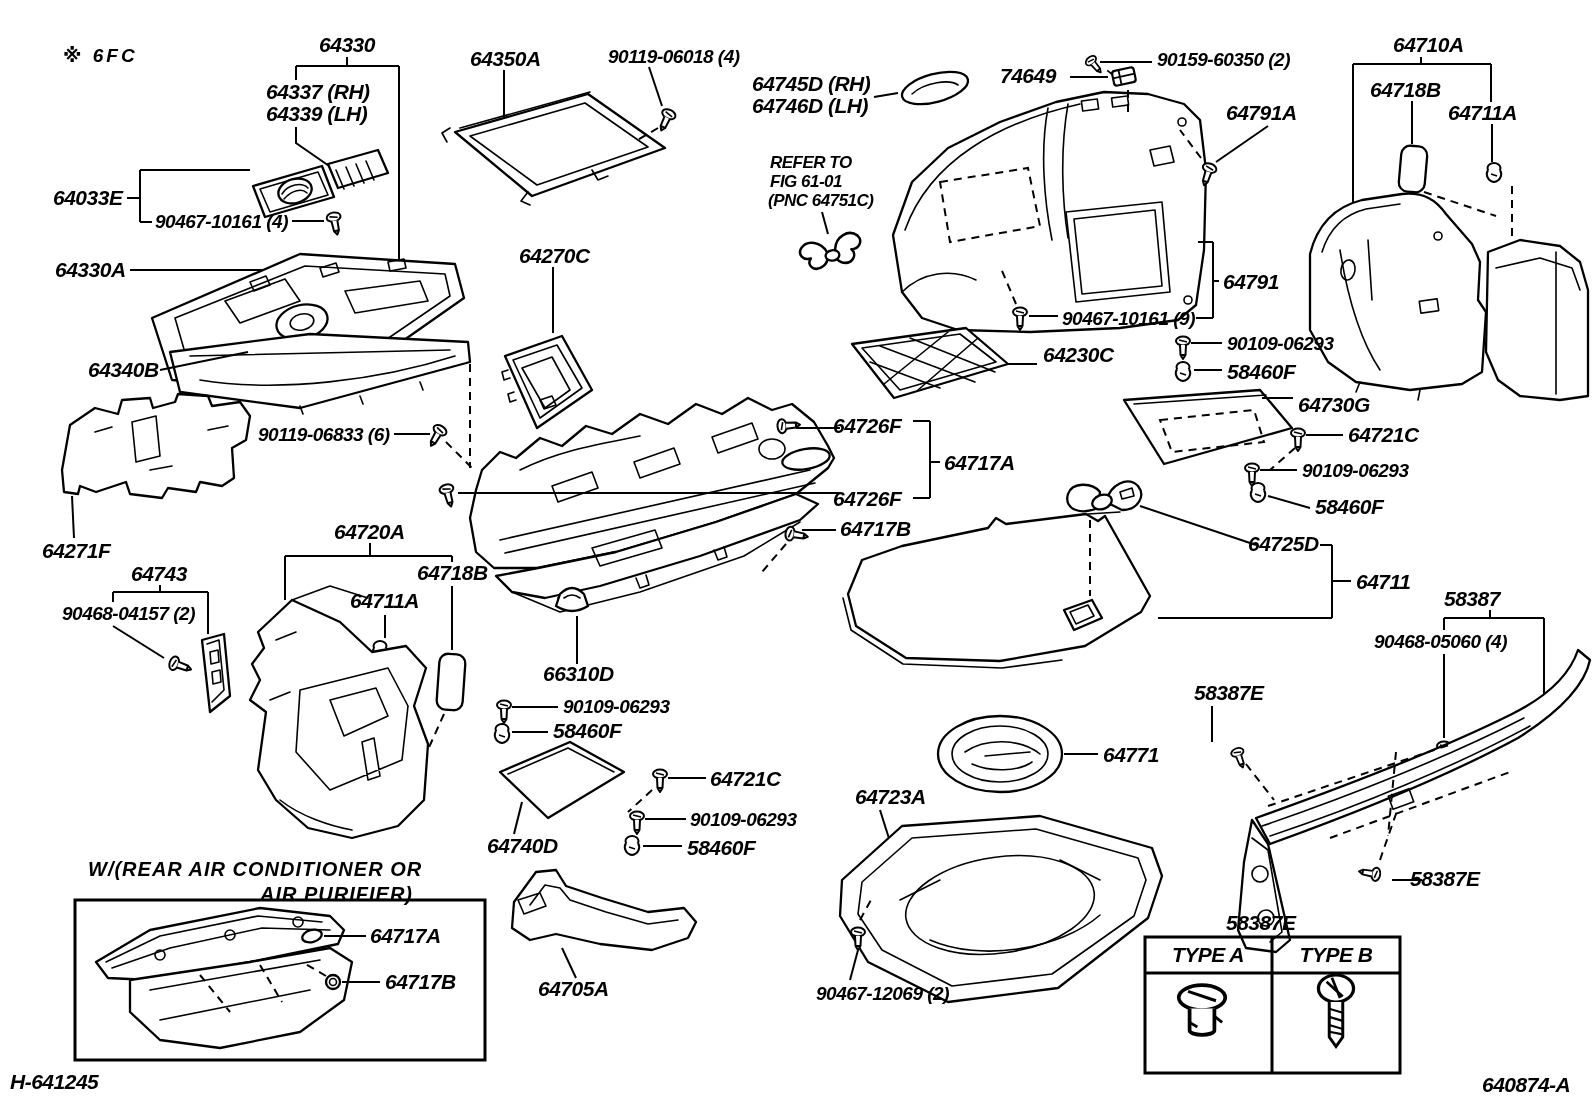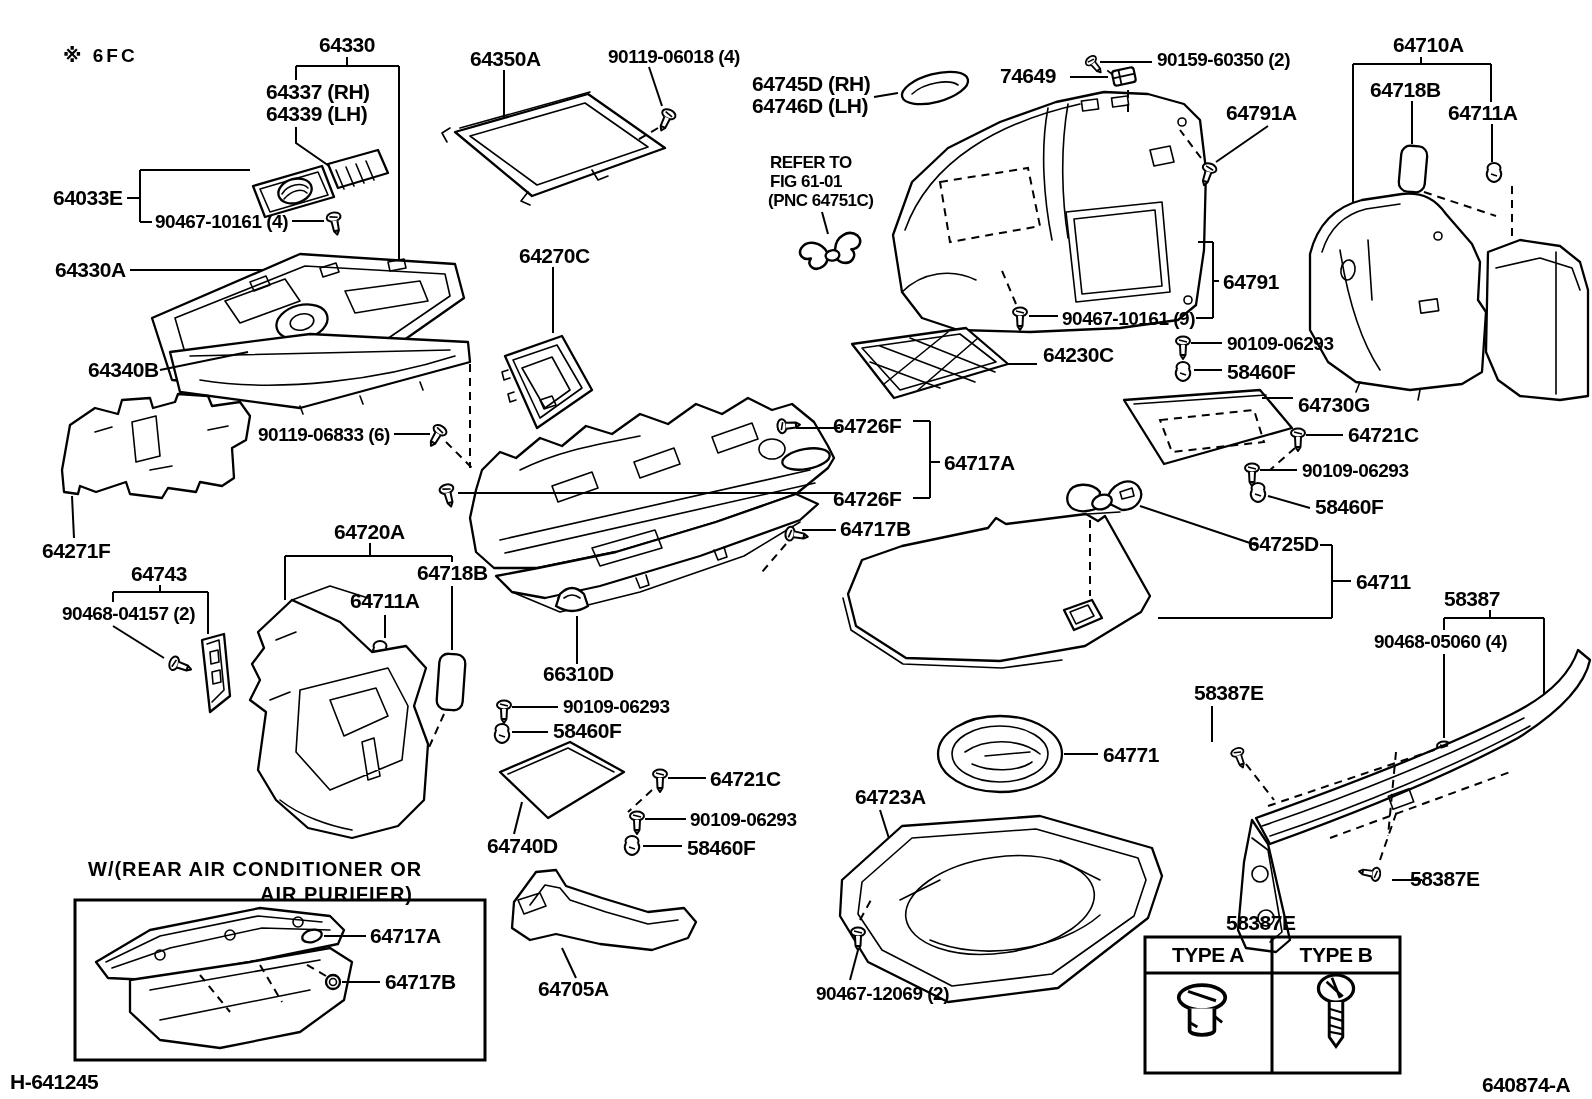--- a/index.html
+++ b/index.html
@@ -1,16 +1,16 @@
 <!DOCTYPE html>
 <html><head>
 <meta charset="utf-8">
 <style>
   html,body { margin:0; padding:0; background:#e8e8e8; }
-  .stage { width:1592px; height:1099px; background:#ffffff; position:relative; overflow:hidden; }
+  .stage { width:1592px; height:1099px; background:#ffffff; position:relative; overflow:hidden;font-style:italic; }
   svg { display:block; }
   .lnf { fill:#fff; stroke:#000; stroke-width:2.3; stroke-linecap:round; stroke-linejoin:round; }
   .thin{ fill:none; stroke:#000; stroke-width:1.6; stroke-linecap:round; stroke-linejoin:round; }
   .dsh { fill:none; stroke:#000; stroke-width:2; stroke-dasharray:8 6; }
   .ldr { fill:none; stroke:#000; stroke-width:2; }
   .bx  { fill:none; stroke:#000; stroke-width:3; }
   text { font-family:"Liberation Sans","DejaVu Sans",sans-serif; font-weight:bold; fill:#000; letter-spacing:-0.5px; }
   .pn  { font-size:21px; }
   .fn  { font-size:19px; }
   .sm  { font-size:17px; }

